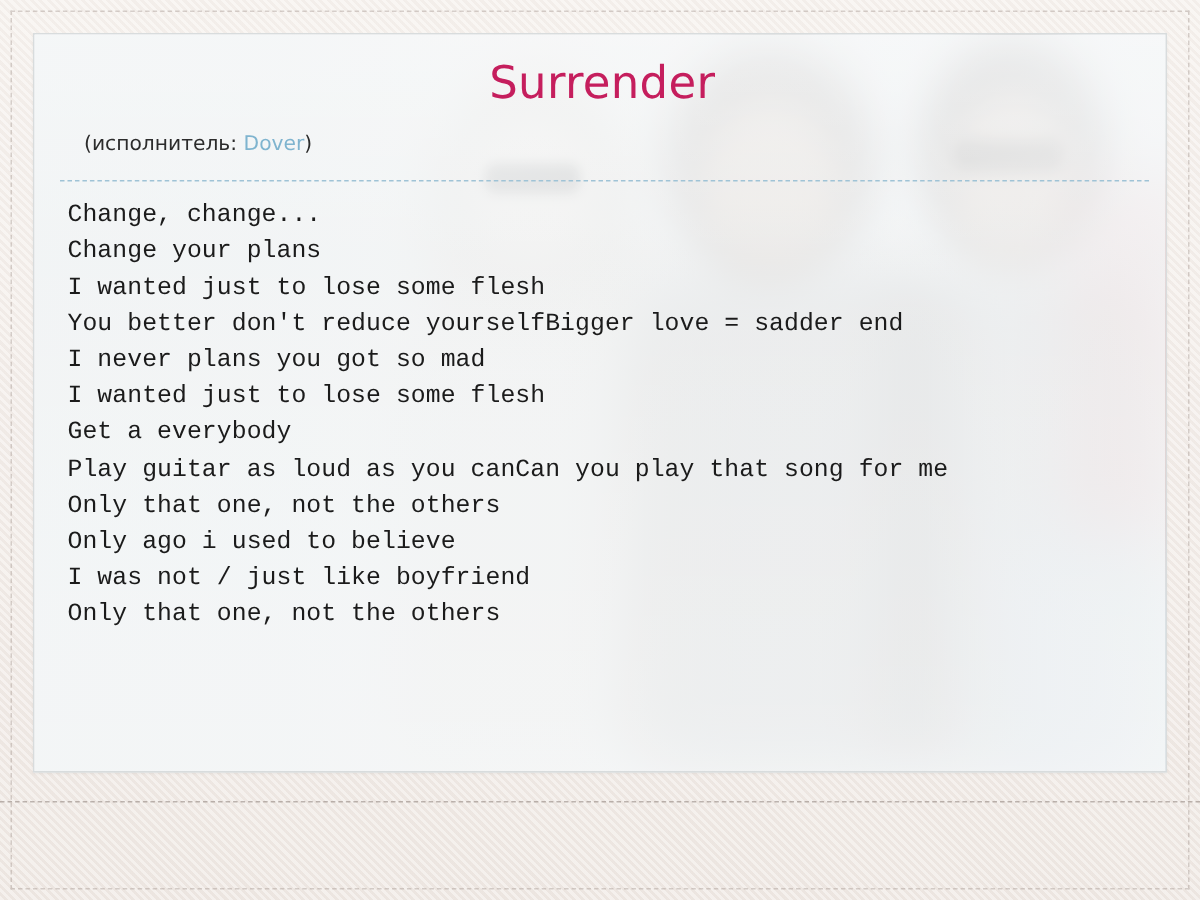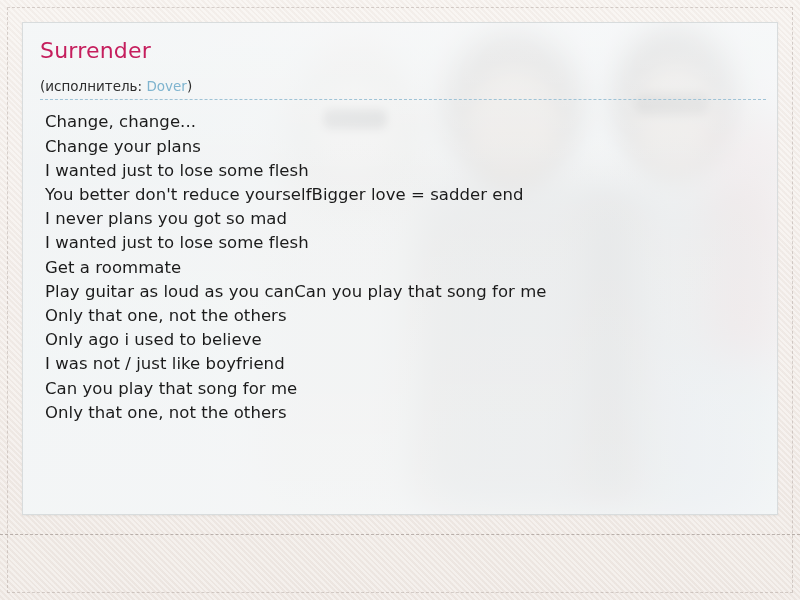--- a/index.html
+++ b/index.html
@@ -109,50 +109,52 @@
 
   
   #card-content {
     position: relative;
     z-index: 5;
     padding: 16px 14px 0 17px;
   }
 
   #song-title {
     color: #c51e5d;
-    font-size: 22px;
+    font-size: 30px;
     font-weight: normal;
     letter-spacing: 0.2px;
-    margin: 0 0 15px 0;
+    margin: 0 0 4px 0;
     line-height: 1.1;
+    text-align: center;
   }
 
   #artist-line {
     font-size: 13.5px;
     color: #2c2c2c;
     line-height: 1.2;
-    margin: 0;
+    margin: 16px;
     white-space: nowrap;
   }
   #artist-link {
     color: #7fb4cf;
     text-decoration: none;
   }
 
   #header-rule {
     margin-top: 5px;
     width: 726px;
     height: 0;
     border-top: 1px dashed #9fc3d6;
   }
 
   #lyrics {
     margin: 10px 0 0 5px;
     padding: 0;
     list-style: none;
+    font-family: Liberation Mono, monospace;
   }
   #lyrics li {
     font-size: 16.5px;
     line-height: 24.2px;
     color: #1b1b1b;
     white-space: nowrap;
     letter-spacing: 0.05px;
   }
 </style>
 </head>
@@ -192,24 +194,23 @@
 
       <div id="header-rule"></div>
 
       <ul id="lyrics">
           <li>Change, change...</li>
           <li>Change your plans</li>
           <li>I wanted just to lose some flesh</li>
           <li>You better don't reduce yourselfBigger love = sadder end</li>
           <li>I never plans you got so mad</li>
           <li>I wanted just to lose some flesh</li>
-          <li>Get a roommate</li>
+          <li>Get a everybody</li>
           <li>Play guitar as loud as you canCan you play that song for me</li>
           <li>Only that one, not the others</li>
           <li>Only ago i used to believe</li>
           <li>I was not / just like boyfriend</li>
-          <li>Can you play that song for me</li>
           <li>Only that one, not the others</li>
         </ul>
 
     </div>
   </div>
 </div>
 
 </body></html>

